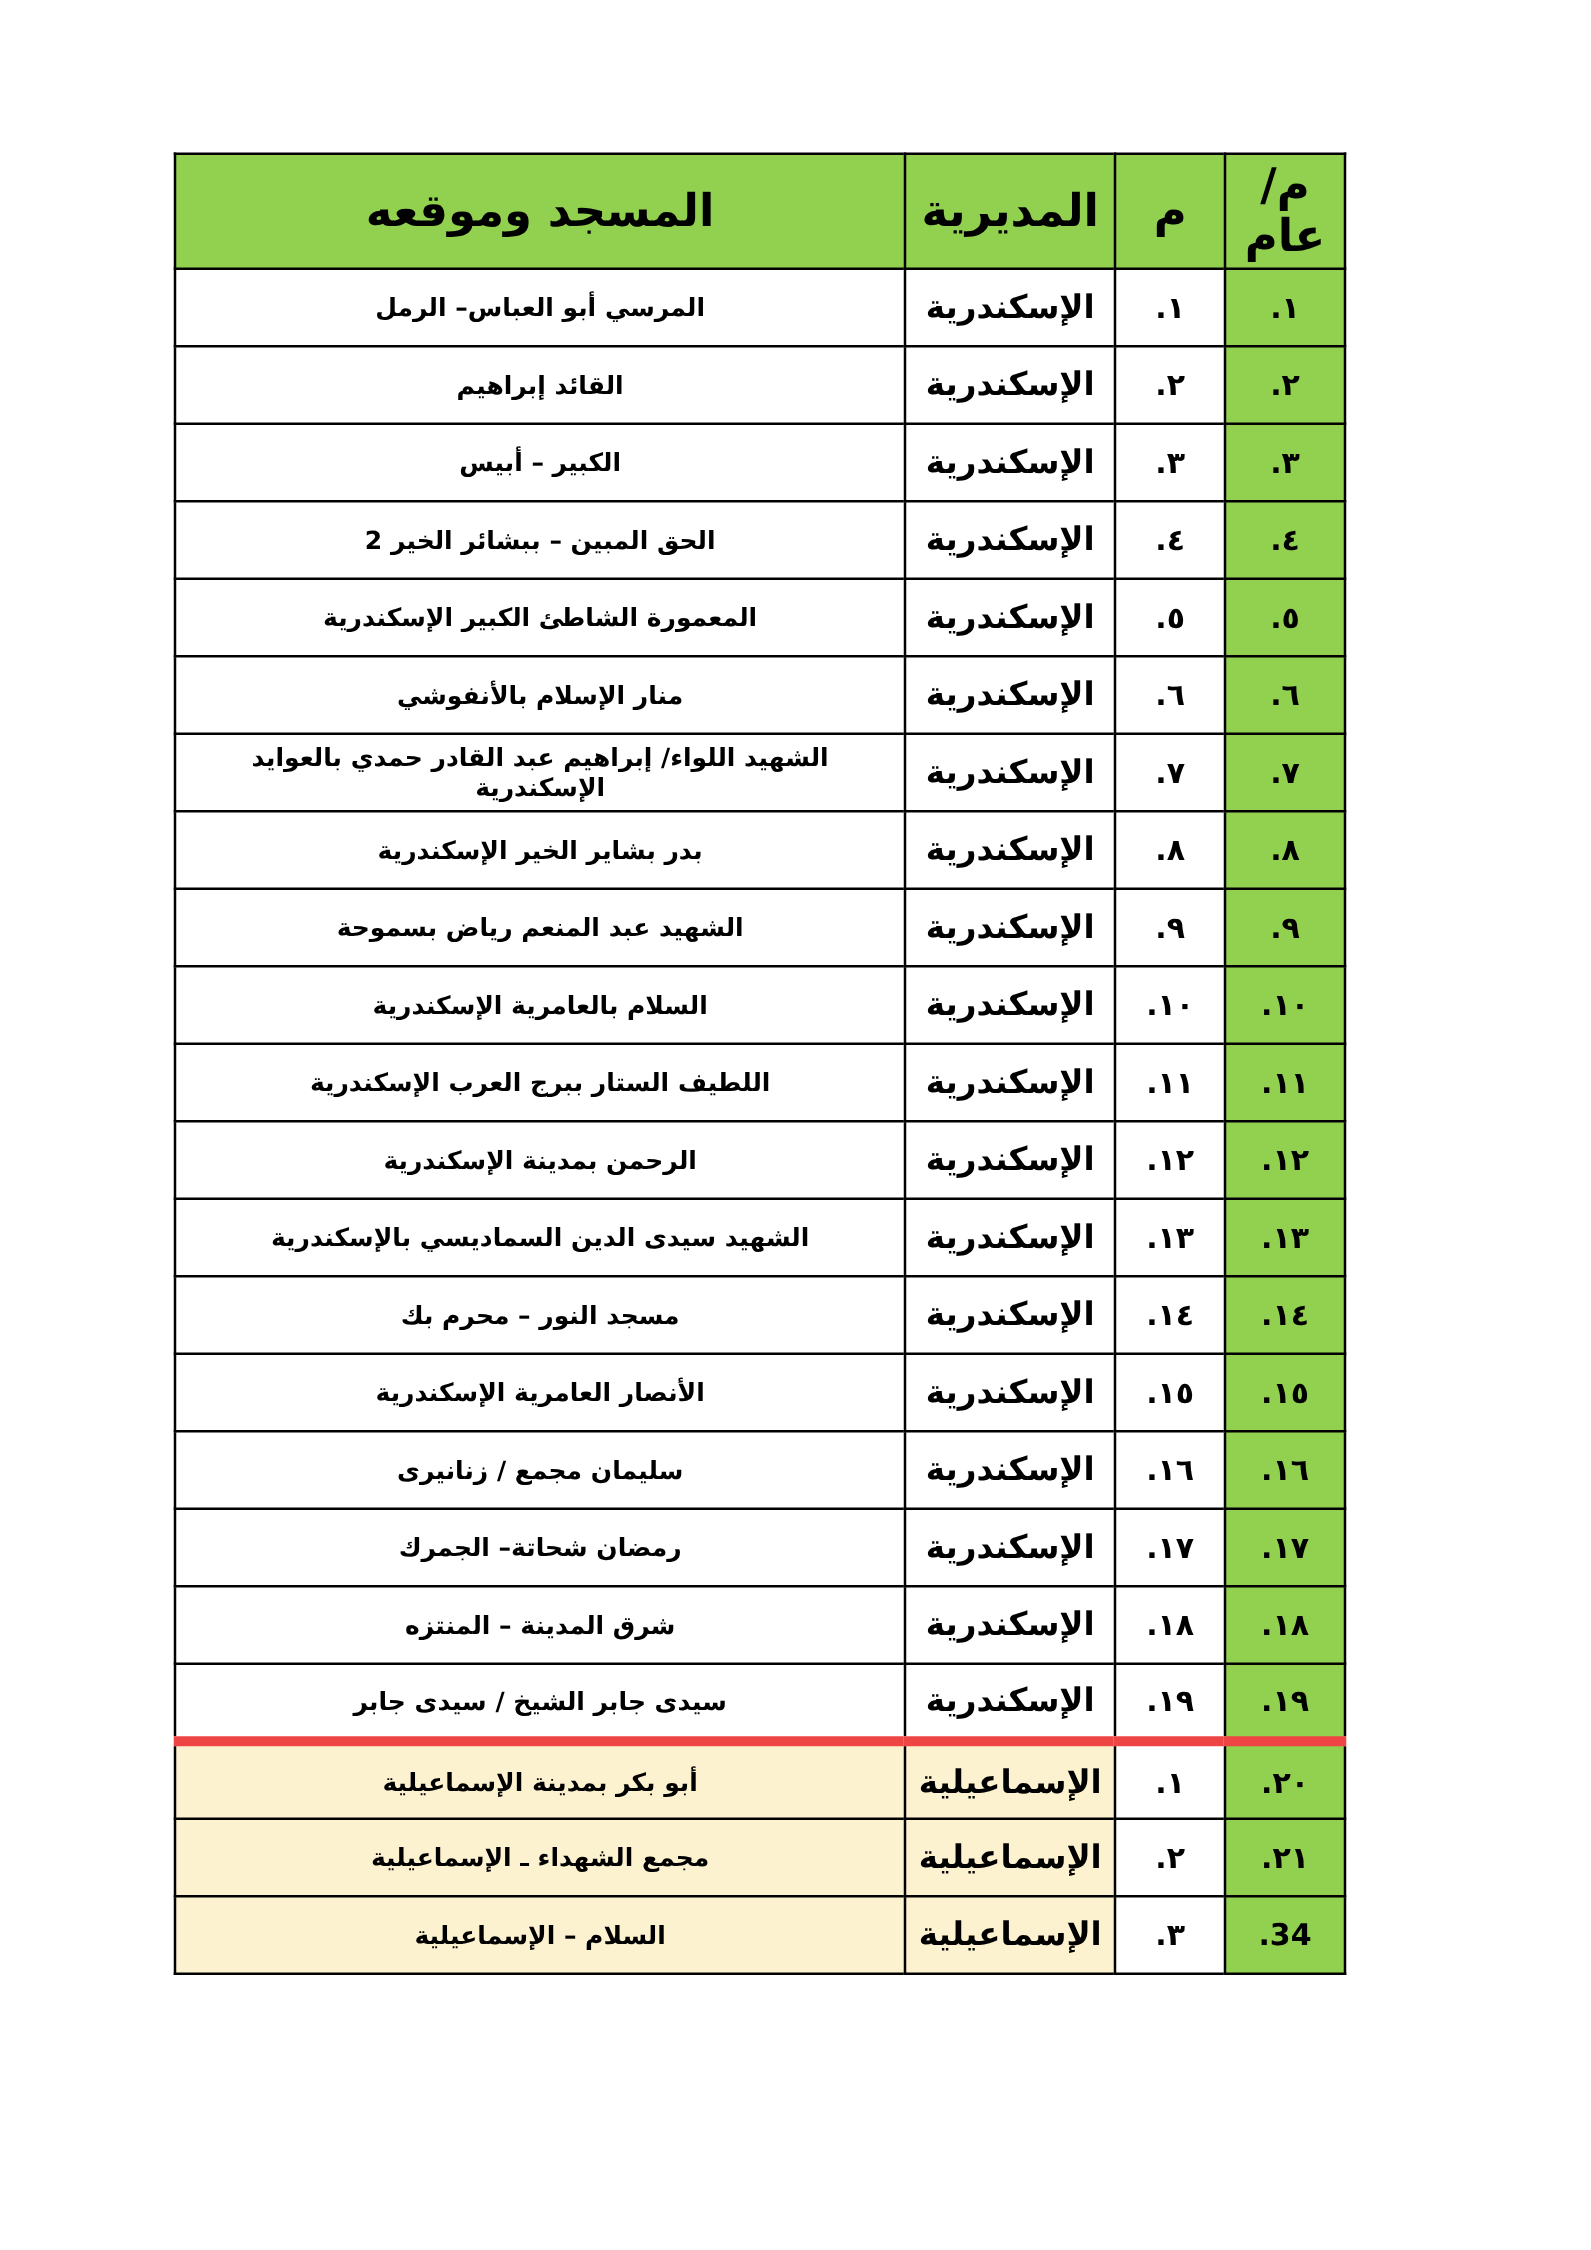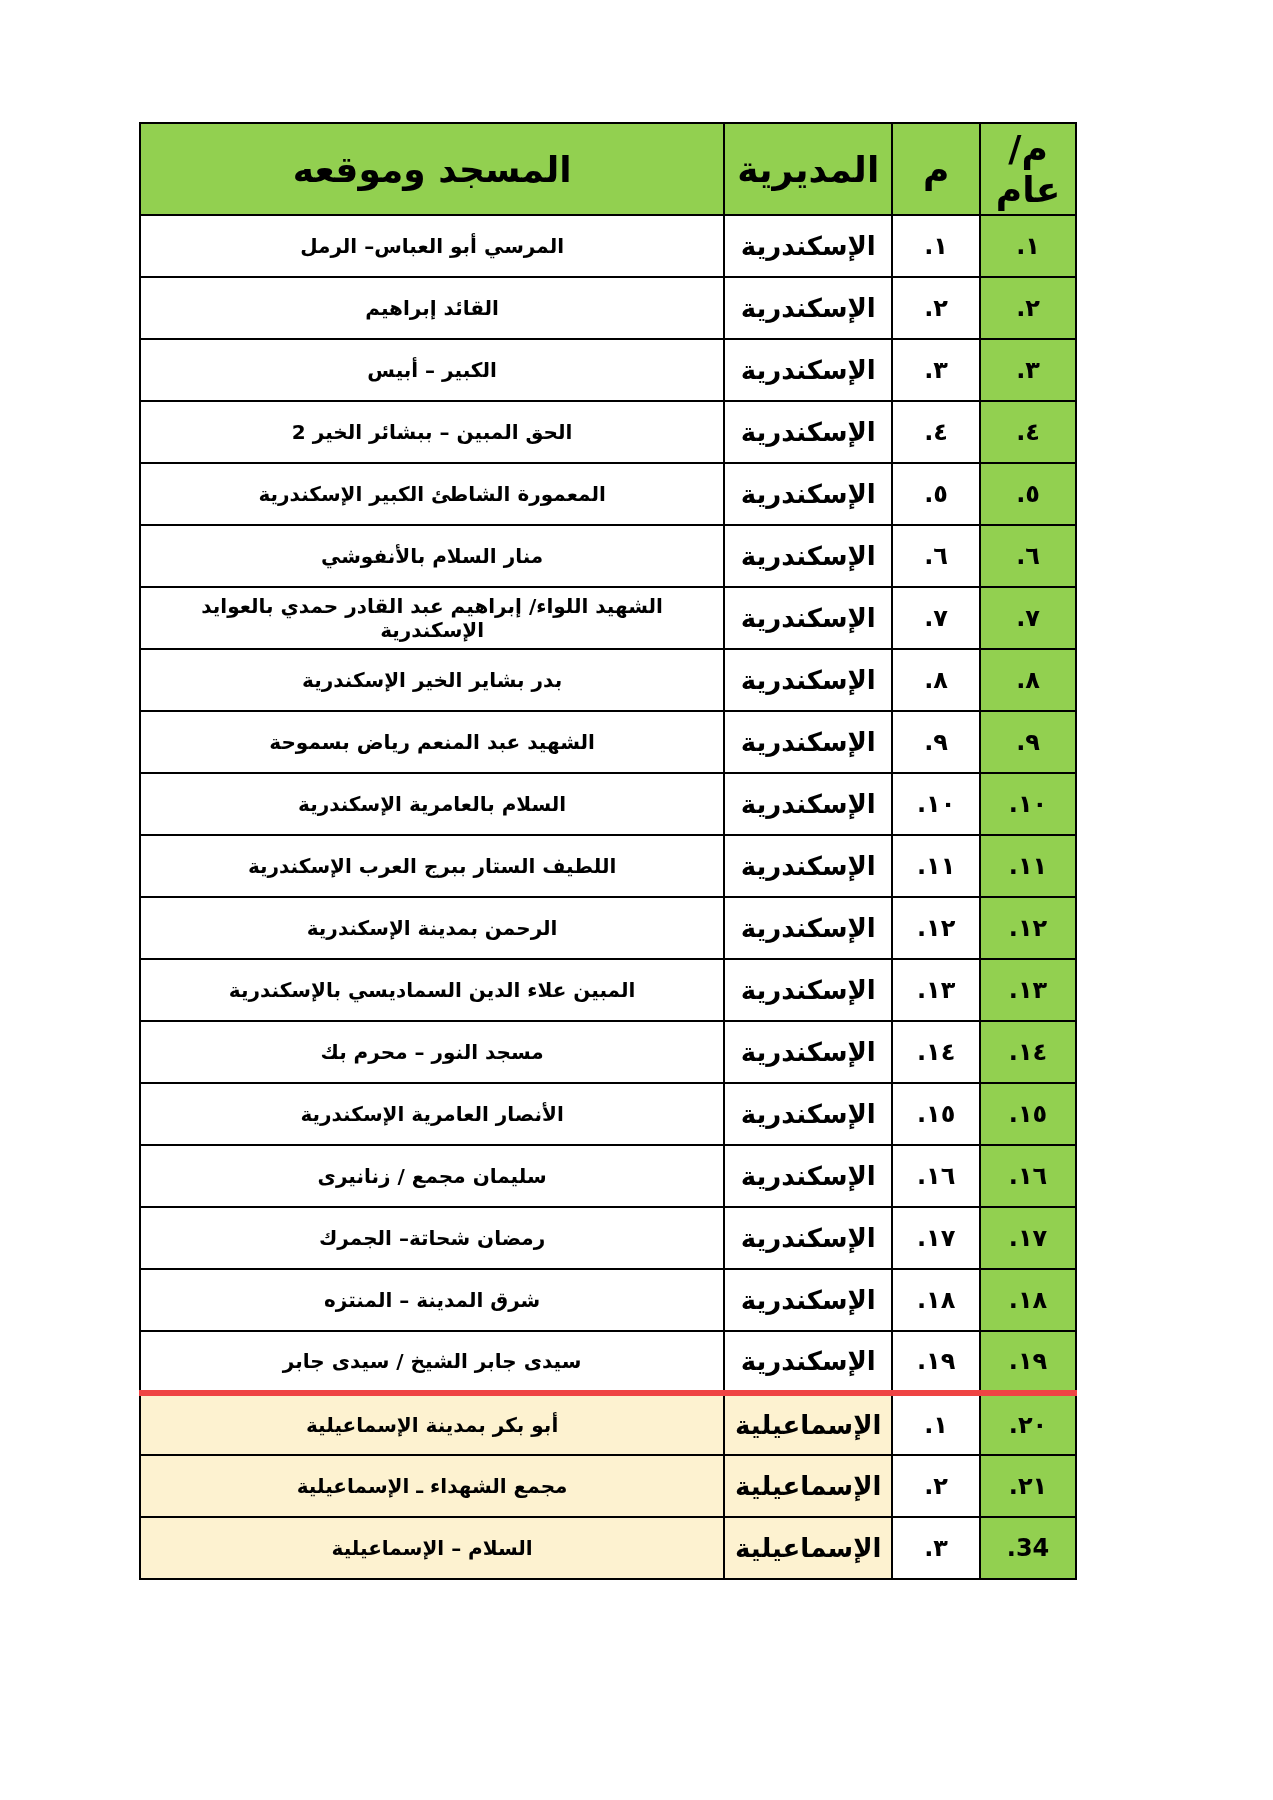--- a/index.html
+++ b/index.html
@@ -43,21 +43,21 @@
   .col-mosque{width:586px;}
   td.c-general{background:var(--green,#92D050);font-size:24px;}
   td.c-num{font-size:24px;}
   td.c-dir{font-size:26px;}
   td.c-mosque{font-size:20px;}
   tr.ismailia td.c-dir,
   tr.ismailia td.c-mosque{
     background:var(--cream,#FDF2D0);
   }
   tr.thick-top td{
-    border-top:6px solid #ef4444;
+    border-top:8px solid #ef4444;
   }
 </style>
 </head>
 <body>
 
 <table class="doc-table">
   <colgroup>
     <col class="col-general">
     <col class="col-num">
     <col class="col-dir">
@@ -99,21 +99,21 @@
       <tr>
         <td class="c-general">٥.</td>
         <td class="c-num">٥.</td>
         <td class="c-dir">الإسكندرية</td>
         <td class="c-mosque">المعمورة الشاطئ الكبير الإسكندرية</td>
       </tr>
       <tr>
         <td class="c-general">٦.</td>
         <td class="c-num">٦.</td>
         <td class="c-dir">الإسكندرية</td>
-        <td class="c-mosque">منار السلام بالأنفوشي</td>
+        <td class="c-mosque">منار الإسلام بالأنفوشي</td>
       </tr>
       <tr>
         <td class="c-general">٧.</td>
         <td class="c-num">٧.</td>
         <td class="c-dir">الإسكندرية</td>
         <td class="c-mosque">الشهيد اللواء/ إبراهيم عبد القادر حمدي بالعوايد الإسكندرية</td>
       </tr>
       <tr>
         <td class="c-general">٨.</td>
         <td class="c-num">٨.</td>
@@ -141,21 +141,21 @@
       <tr>
         <td class="c-general">١٢.</td>
         <td class="c-num">١٢.</td>
         <td class="c-dir">الإسكندرية</td>
         <td class="c-mosque">الرحمن بمدينة الإسكندرية</td>
       </tr>
       <tr>
         <td class="c-general">١٣.</td>
         <td class="c-num">١٣.</td>
         <td class="c-dir">الإسكندرية</td>
-        <td class="c-mosque">المبين علاء الدين السماديسي بالإسكندرية</td>
+        <td class="c-mosque">الشهيد سيدى الدين السماديسي بالإسكندرية</td>
       </tr>
       <tr>
         <td class="c-general">١٤.</td>
         <td class="c-num">١٤.</td>
         <td class="c-dir">الإسكندرية</td>
         <td class="c-mosque">مسجد النور – محرم بك</td>
       </tr>
       <tr>
         <td class="c-general">١٥.</td>
         <td class="c-num">١٥.</td>

